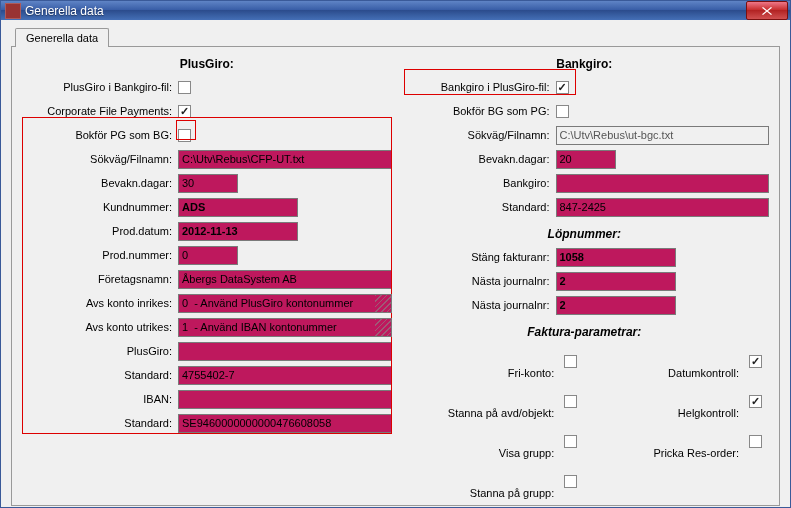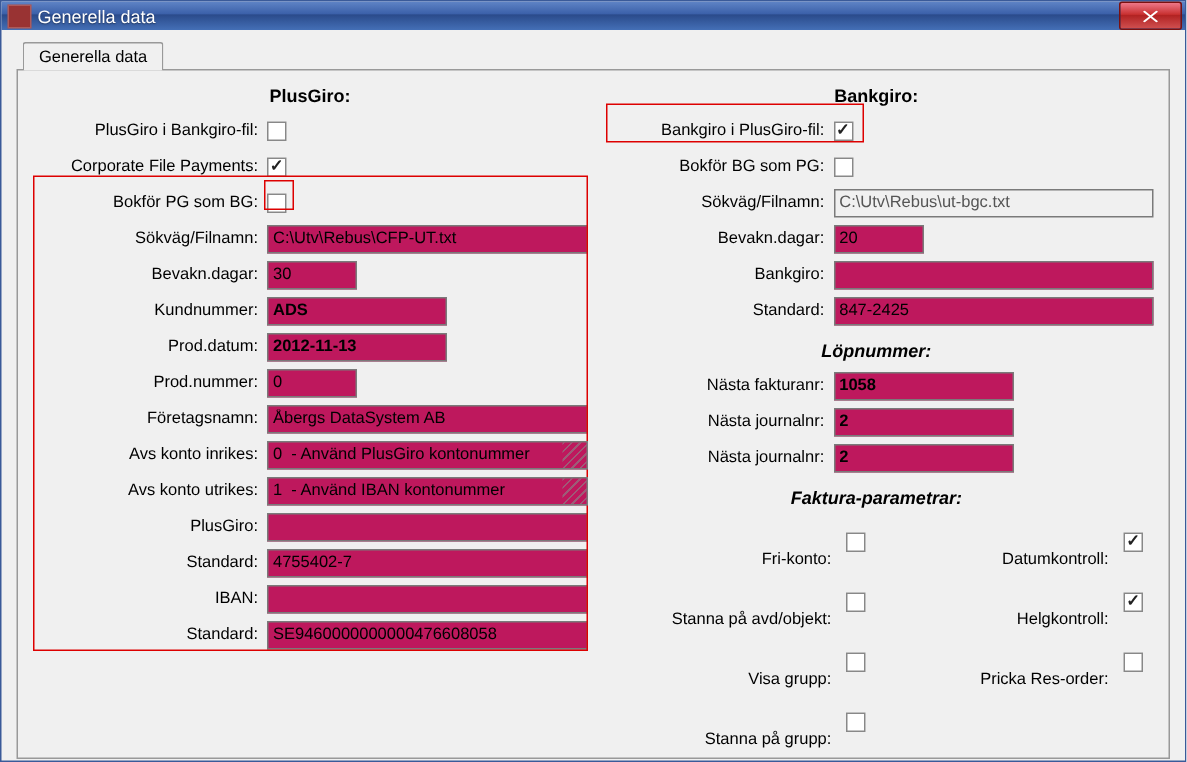--- a/index.html
+++ b/index.html
@@ -410,21 +410,21 @@
           </div>
           <div class="row">
             <span class="row-label">Standard:</span>
             <span class="row-field">
                 <input type="text" value="847-2425" style="">
               </span>
           </div>
 
           <div class="section-title subs">Löpnummer:</div>
           <div class="row">
-            <span class="row-label">Nästa fakturanr:</span>
+            <span class="row-label">Stäng fakturanr:</span>
             <span class="row-field">
                 <input type="text" class="w120" value="1058" style="">
               </span>
           </div>
           <div class="row">
             <span class="row-label">Nästa journalnr:</span>
             <span class="row-field">
                 <input type="text" class="w120" value="2" style="">
               </span>
           </div>

